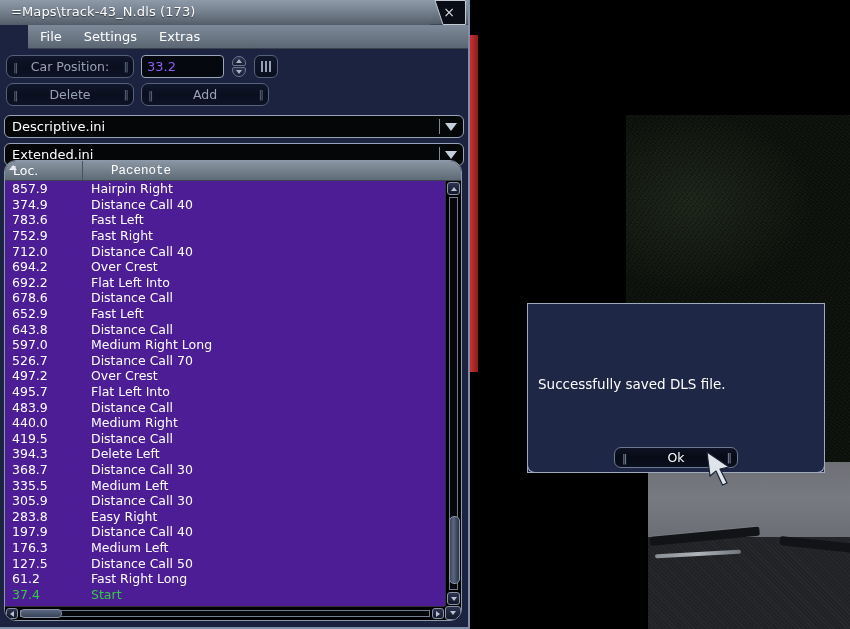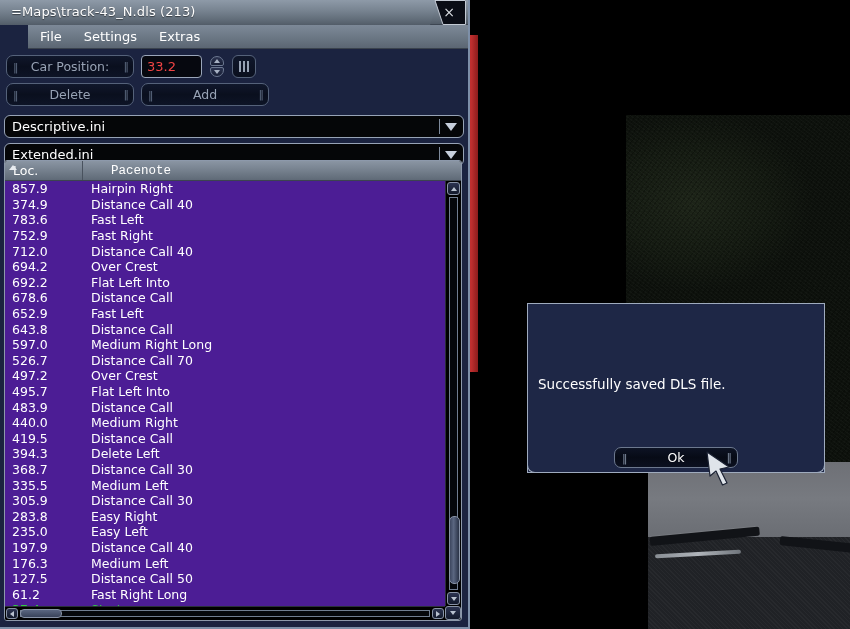--- a/index.html
+++ b/index.html
@@ -123,23 +123,23 @@
     position:absolute; top:50%; transform:translateY(-50%);
     color:#5d6a80; font-size:11px; letter-spacing:-2px;
   }
   .gbtn .grip.l{ left:6px; } .gbtn .grip.r{ right:6px; }
 
   .carpos{ width:128px; }
   .delete-b{ width:128px; }
   .add-b{ width:128px; }
 
   .numfield{
-    width:61px; height:23px;
+    width:83px; height:23px;
     background:#06080f; border:1px solid #9aa6ba; border-radius:4px;
-    color:#ef4444; font-size:13px; padding:0 5px;
+    color:#8b5cf6; font-size:13px; padding:0 5px;
     display:flex; align-items:center;
   }
   .spinner{
     width:16px; height:23px; position:relative; cursor:pointer;
     display:flex; flex-direction:column; align-items:center; justify-content:center; gap:1px;
   }
   .spinner .cap{
     width:14px; height:10px;
     background:linear-gradient(180deg,#2b3350,#171e35);
     border:1px solid #6b7790;
@@ -169,21 +169,21 @@
   .combo .sep{ position:absolute; right:23px; top:3px; bottom:3px; width:1px; background:#7e8a9c; }
   .combo .arw{
     position:absolute; right:6px; top:50%; transform:translateY(-50%);
     width:0;height:0;border-left:6px solid transparent;border-right:6px solid transparent;border-top:8px solid #c6cedb;
   }
 
   
   .listwrap{
     position:absolute; left:4px; top:160px; right:6px; bottom:6px;
     background:#000;
-    border:1px solid #8d99ab; border-radius:3px;
+    border:1px solid #8d99ab; border-radius:12px;
     overflow:hidden;
   }
   .lhead{
     display:flex; height:20px;
     background:linear-gradient(180deg,#8a95a3 0%,#737e8b 55%,#5f6a77 100%);
     border-bottom:1px solid #3c444f;
   }
   .lhead .hc{
     font-size:12.5px; color:#ffffff; display:flex; align-items:center;
     padding-left:8px; position:relative; cursor:pointer;
@@ -315,21 +315,21 @@
   <div class="wiper-b"></div>
   <div class="bg-black-left"></div>
   <div class="bg-black-strip"></div>
   <div class="red-stripe"></div>
 </div>
 
 <div id="mainwin">
 
   <div class="titlebar">
     <div class="title-clip"></div>
-    <div class="ttl">=Maps\track-43_N.dls (213)</div>
+    <div class="ttl">=Maps\track-43_N.dls (173)</div>
     <div class="close-btn"></div>
     <svg class="close-outline" viewBox="0 0 40 25">
       <path d="M9 0.5 L39.5 0.5 L39.5 24.5 L17 24.5 Z" fill="none" stroke="#c3cad4" stroke-width="1"></path>
     </svg>
     <div class="close-x">×</div>
   </div>
 
   <div class="menubar">
     <div class="mi">File</div>
     <div class="mi">Settings</div>
@@ -477,24 +477,20 @@
         </div>
         <div class="r">
           <div class="loc">305.9</div>
           <div class="pn">Distance Call 30</div>
         </div>
         <div class="r">
           <div class="loc">283.8</div>
           <div class="pn">Easy Right</div>
         </div>
         <div class="r">
-          <div class="loc">235.0</div>
-          <div class="pn">Easy Left</div>
-        </div>
-        <div class="r">
           <div class="loc">197.9</div>
           <div class="pn">Distance Call 40</div>
         </div>
         <div class="r">
           <div class="loc">176.3</div>
           <div class="pn">Medium Left</div>
         </div>
         <div class="r">
           <div class="loc">127.5</div>
           <div class="pn">Distance Call 50</div>

